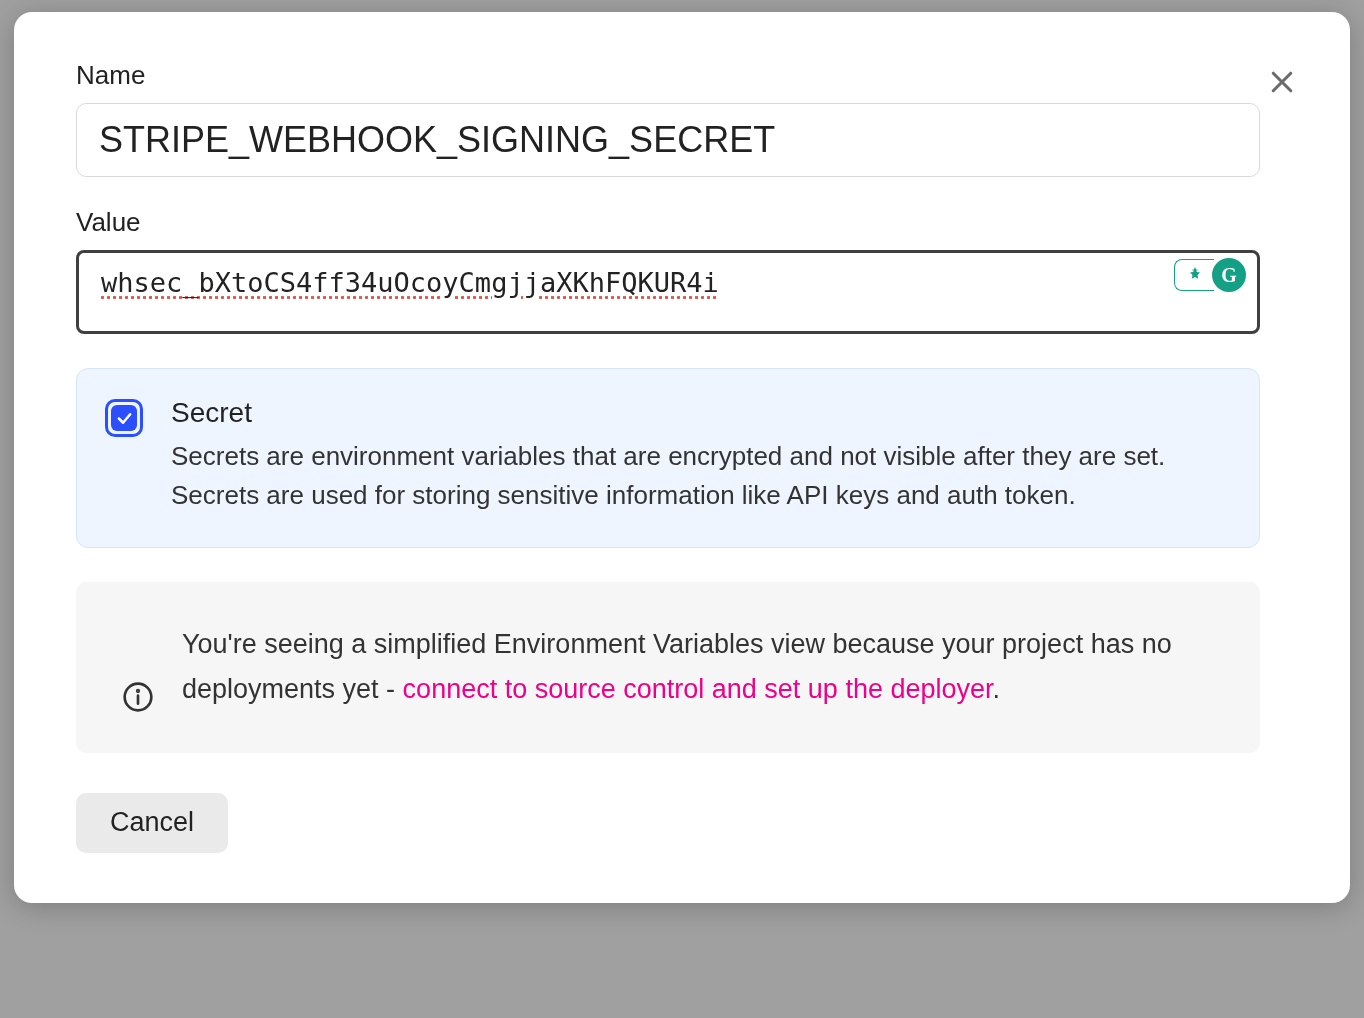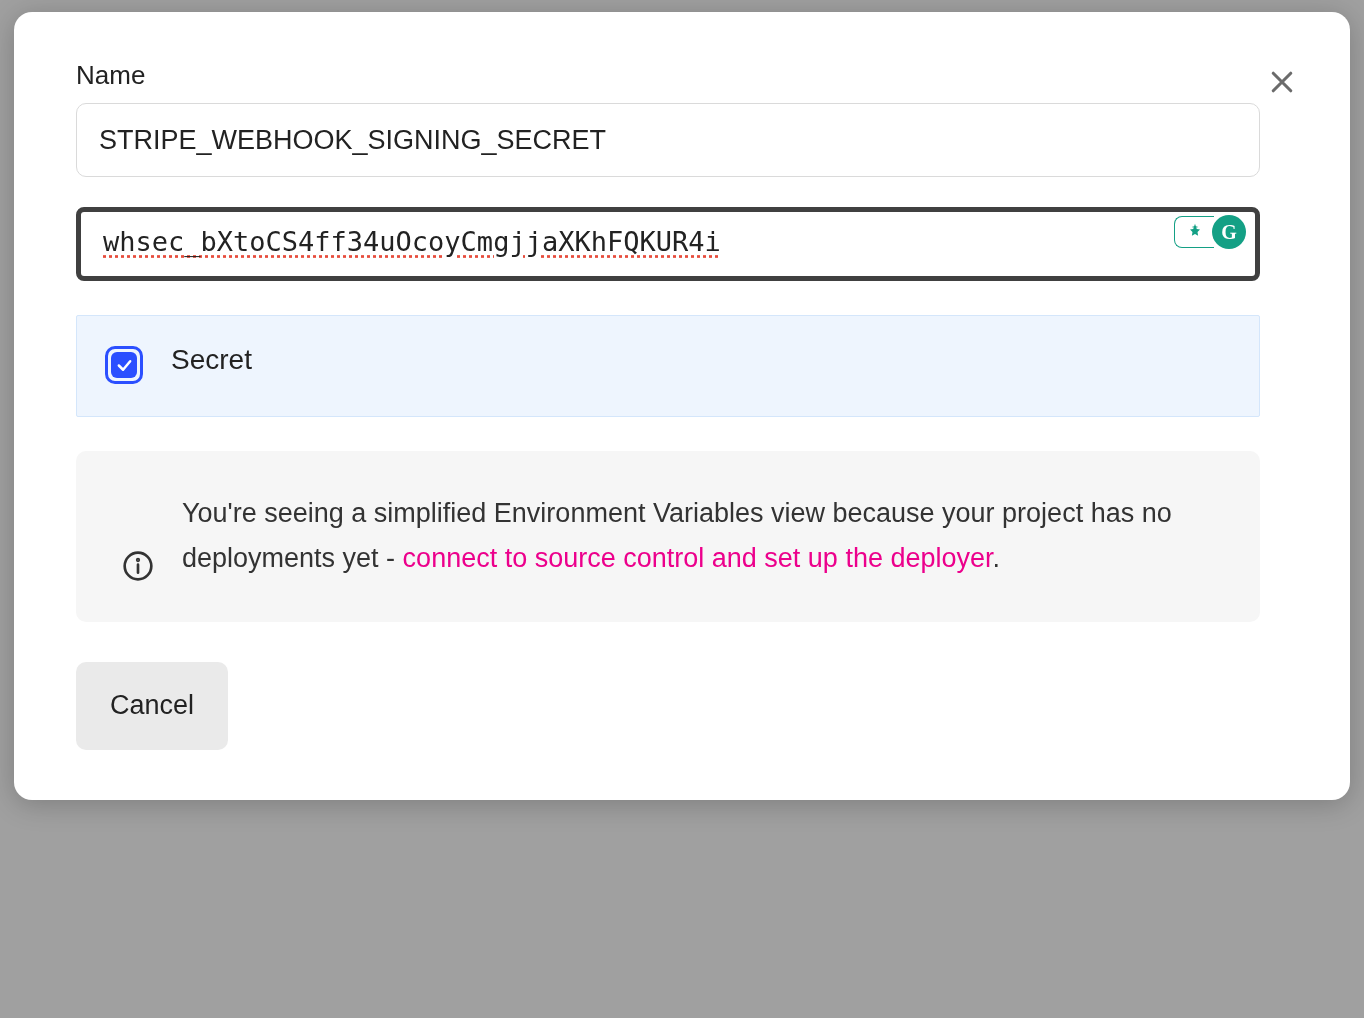--- a/index.html
+++ b/index.html
@@ -59,35 +59,35 @@
       margin-bottom: 12px;
       font-weight: 400;
     }
 
     .text-input {
       width: 100%;
       height: 74px;
       border: 1px solid #dadada;
       border-radius: 10px;
       padding: 0 22px;
-      font-size: 27px;
+      font-size: 36px;
       color: #222;
       font-family: inherit;
       outline: none;
     }
 
     .value-wrapper {
       position: relative;
       width: 100%;
     }
 
     .value-input {
       width: 100%;
-      height: 74px;
-      border: 5px solid #404040;
+      height: 84px;
+      border: 3px solid #404040;
       border-radius: 8px;
       padding: 12px 22px;
       font-size: 27px;
       font-family: ui-monospace, SFMono-Regular, "SF Mono", Menlo, Consolas, monospace;
       color: #222;
       outline: none;
       resize: none;
       line-height: 1.35;
       text-decoration: underline;
       text-decoration-color: #e74c3c;
@@ -133,21 +133,21 @@
       font-weight: 700;
       font-size: 20px;
       font-family: Georgia, serif;
       margin-left: -2px;
       z-index: 2;
     }
 
     .secret-box {
       background: #eef5fe;
       border: 1px solid #d4e6fb;
-      border-radius: 2px;
+      border-radius: 12px;
       padding: 28px 28px 32px 28px;
       display: flex;
       align-items: flex-start;
       gap: 28px;
       margin-bottom: 34px;
       margin-top: 16px;
     }
 
     .checkbox {
       flex-shrink: 0;
@@ -239,21 +239,21 @@
     .button-row {
       display: flex;
       justify-content: space-between;
       align-items: center;
     }
 
     .btn {
       border: none;
       border-radius: 10px;
       padding: 0 34px;
-      height: 88px;
+      height: 60px;
       font-size: 27px;
       font-weight: 500;
       cursor: pointer;
       display: flex;
       align-items: center;
       justify-content: center;
     }
 
     .btn-cancel {
       background: #eaeaea;
@@ -275,20 +275,21 @@
       <path d="M5 5 L19 19 M19 5 L5 19" stroke-linecap="round"></path>
     </svg>
   </div>
 
   <div class="form-group">
     <label class="form-label">Name</label>
     <input type="text" class="text-input" value="STRIPE_WEBHOOK_SIGNING_SECRET" style="">
   </div>
 
   <div class="form-group">
+    <label class="form-label">Value</label>
     <div class="value-wrapper">
       <textarea class="value-input" rows="1" style="">whsec_bXtoCS4ff34uOcoyCmgjjaXKhFQKUR4i</textarea>
       <div class="grammarly-group">
         <div class="grammarly-pill">
           <svg viewBox="0 0 24 24">
             <path d="M12 3 L15 8 L20 9 L16 13 L17 19 L12 16 L7 19 L8 13 L4 9 L9 8 Z" fill="#14a085" stroke="none" transform="scale(0.75) translate(4 3)"></path>
             <path d="M12 2 L13 5 L16 6 L13 7 L12 10 L11 7 L8 6 L11 5 Z" fill="#14a085" stroke="none"></path>
           </svg>
         </div>
         <div class="grammarly-circle">G</div>
@@ -299,20 +300,21 @@
   <div class="secret-box">
     <div class="checkbox">
       <div class="checkbox-inner">
         <svg viewBox="0 0 24 24">
             <path d="M4 12 L10 18 L20 6" stroke-linecap="round" stroke-linejoin="round"></path>
           </svg>
       </div>
     </div>
     <div class="secret-content">
       <div class="secret-title">Secret</div>
+      <div class="secret-desc">Secrets are environment variables that are encrypted and not visible after they are set. Secrets are used for storing sensitive information like API keys and auth token.</div>
     </div>
   </div>
 
   <div class="info-box">
     <div class="info-icon-wrap">
       <svg viewBox="0 0 24 24">
         <circle cx="12" cy="12" r="10"></circle>
         <line x1="12" y1="11" x2="12" y2="17" stroke-linecap="round"></line>
         <circle cx="12" cy="7.5" r="0.6" fill="#333" stroke="#333"></circle>
       </svg>

